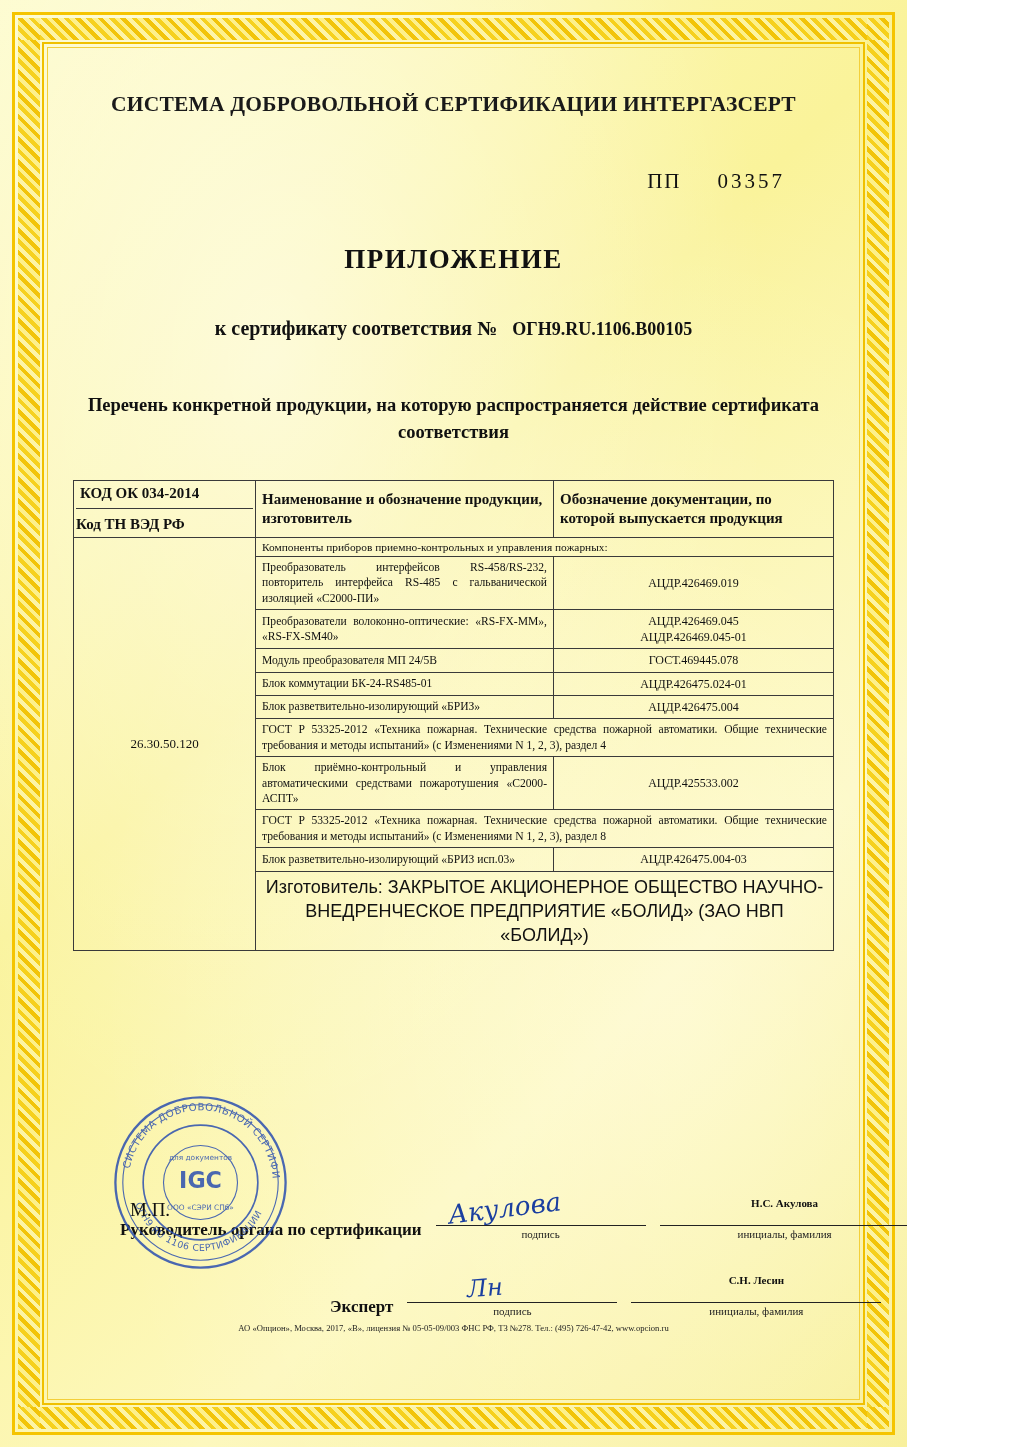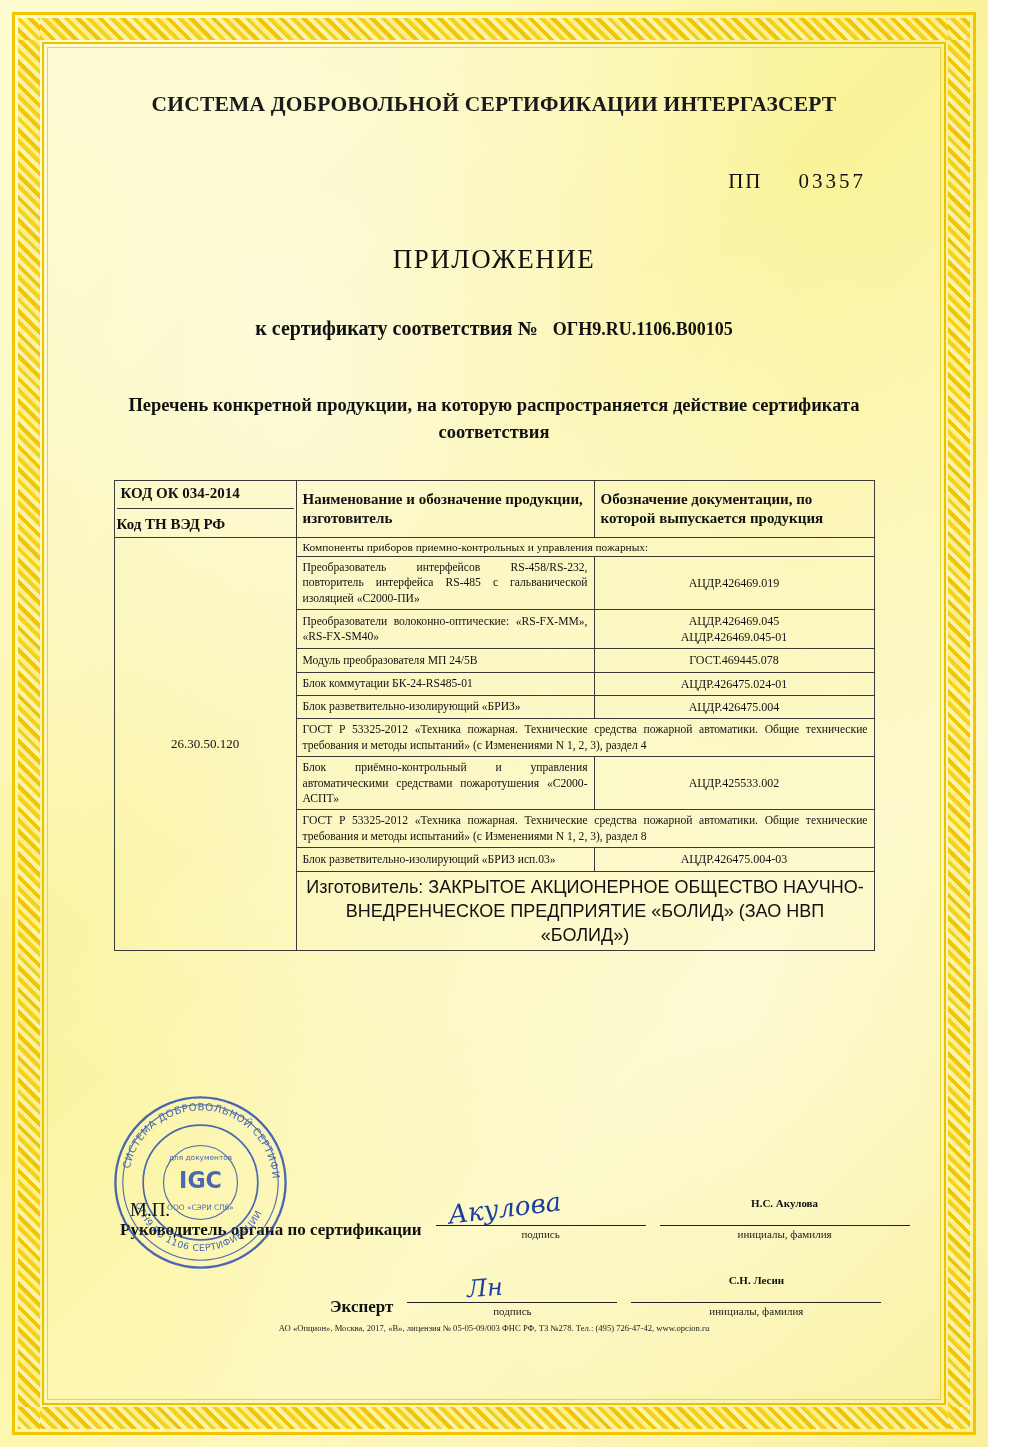--- a/index.html
+++ b/index.html
@@ -5,21 +5,21 @@
   html, body {
     margin: 0;
     padding: 0;
     background: #ffffff;
   }
   body {
     font-family: "Liberation Serif", serif;
   }
   .page {
     position: relative;
-    width: 988px;
+    width: 907px;
     height: 1447px;
     overflow: hidden;
     background: #fbf8b8;
     background-image:
       radial-gradient(ellipse at 30% 25%, rgba(255,255,255,0.55) 0%, rgba(255,255,255,0) 55%),
       radial-gradient(ellipse at 75% 70%, rgba(255,255,255,0.35) 0%, rgba(255,255,255,0) 60%),
       linear-gradient(135deg, #fdfbc9 0%, #faf39a 40%, #fdf8bd 70%, #f7ee8e 100%);
   }
   
   .border-outer {
@@ -76,21 +76,21 @@
     font-size: 21px;
     letter-spacing: 2px;
     color: #111;
   }
   .pp-label { margin-right: 36px; }
   .pp-number { letter-spacing: 3px; }
 
   .h-prilozhenie {
     text-align: center;
     font-size: 27px;
-    font-weight: normal;
+    font-weight: bold;
     letter-spacing: 1.5px;
     margin-top: 50px;
     color: #111;
   }
   .h-sub {
     text-align: center;
     font-size: 20px;
     font-weight: bold;
     margin-top: 42px;
     color: #111;

